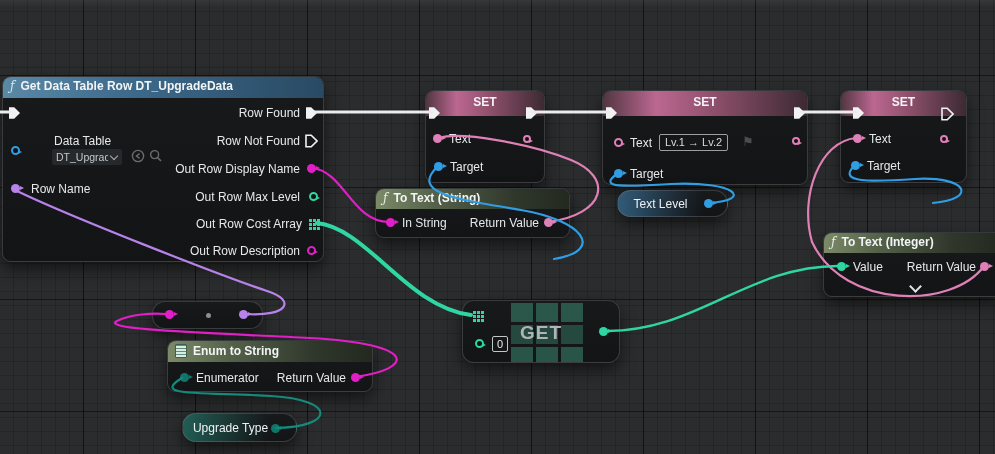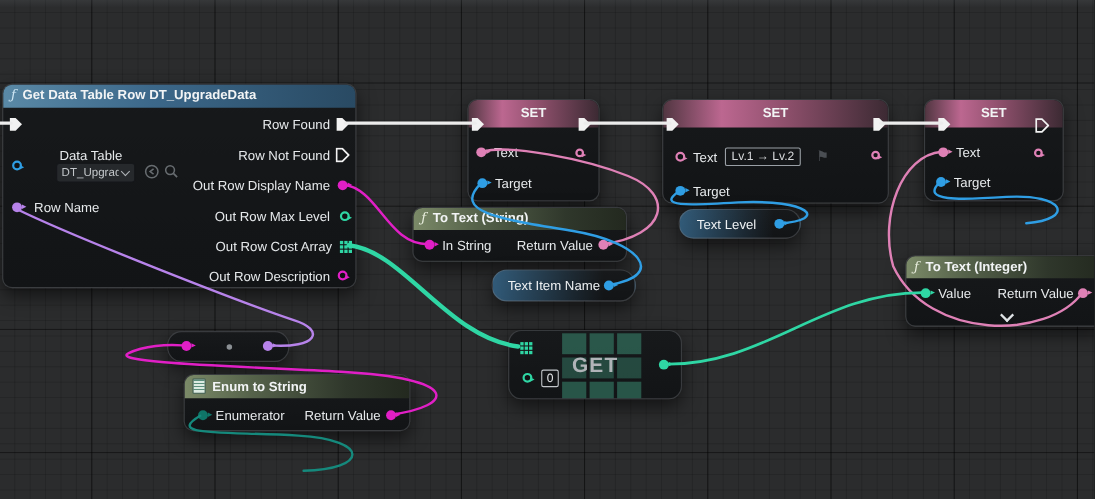--- a/index.html
+++ b/index.html
@@ -241,27 +241,27 @@
     <div class="hdr hdr-fn" style="height:21px;padding-top:3px;">
       <span class="enumicon"></span>
       <span class="hdr-title">Enum to String</span>
     </div>
     <span class="pin-c" style="left:12px;top:32px;background:#0f7568;color:#0f7568;"></span>
     <span class="plabel" style="left:28px;top:30px;">Enumerator</span>
     <span class="plabel plabel-r" style="right:26px;top:30px;">Return Value</span>
     <span class="pin-c" style="left:183px;top:32px;background:#e11fc6;color:#e11fc6;"></span>
   </div>
 
-  <div class="node pill sheen-blue" style="left:447px;top:245px;width:131px;height:29px;">
-    <span class="vlabel" style="left:8px;right:26px;top:7px;">Text Item Name</span>
-    <span class="pin-c" style="left:101px;top:9px;background:#2f9ee4;color:#2f9ee4;"></span>
-  </div>
   <div class="node pill sheen-blue" style="left:617px;top:190px;width:111px;height:27px;">
     <span class="vlabel" style="left:0;right:24px;top:6px;">Text Level</span>
     <span class="pin-c" style="left:86px;top:8px;background:#2f9ee4;color:#2f9ee4;"></span>
+  </div>
+  <div class="node pill sheen-teal" style="left:182px;top:413px;width:115px;height:29px;">
+    <span class="vlabel" style="left:6px;right:24px;top:7px;">Upgrade Type</span>
+    <span class="pin-c" style="left:88px;top:10px;background:#0f7568;color:#0f7568;"></span>
   </div>
 
   <svg class="wires" width="995" height="454" viewBox="0 0 995 454" fill="none" stroke-linecap="round">
     <path d="M0 112 L10 112" stroke="#ececec" stroke-width="3"></path>
     <path d="M314 112 L432 112" stroke="#ececec" stroke-width="3"></path>
     <path d="M532 112 L609 112" stroke="#ececec" stroke-width="3"></path>
     <path d="M801 112 L856 112" stroke="#ececec" stroke-width="3"></path>
     <path d="M312 168 C344 171 352 222 389 222" stroke="#e11fc6" stroke-width="2.2"></path>
     <path d="M355 377 C414 369 420 344 310 338 C218 333 98 330 117 321 C131 314 152 313 166 314" stroke="#e11fc6" stroke-width="2.2"></path>
     <path d="M245 314 C289 317 296 300 267 291 C222 276 68 216 15 190" stroke="#b783ea" stroke-width="2.2"></path>

